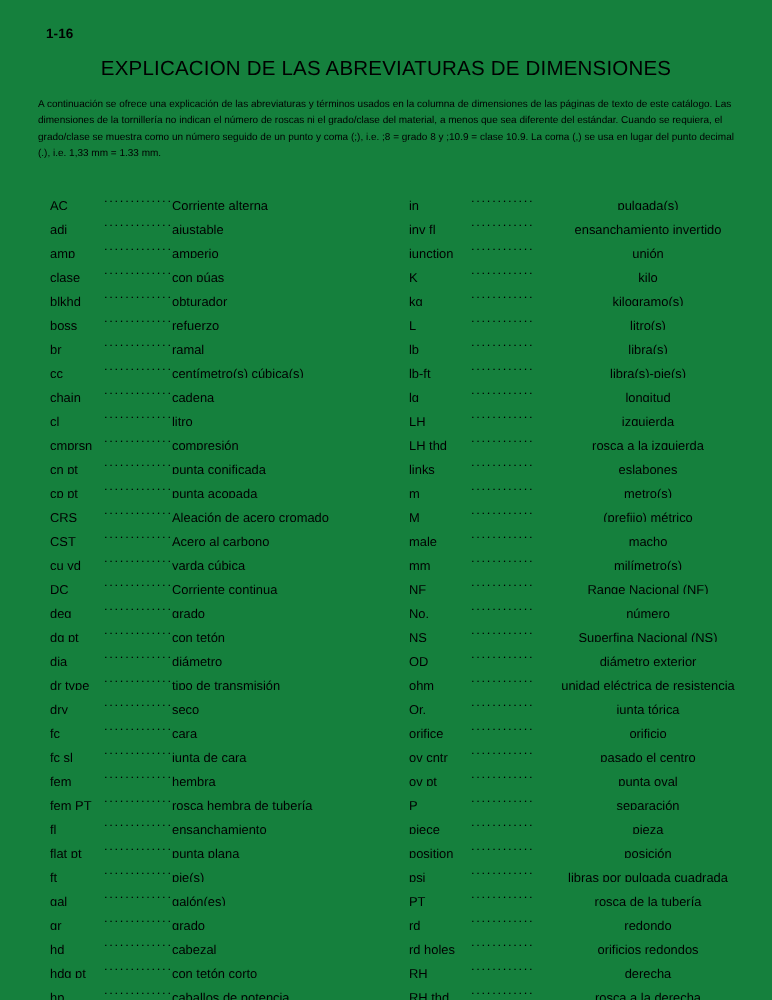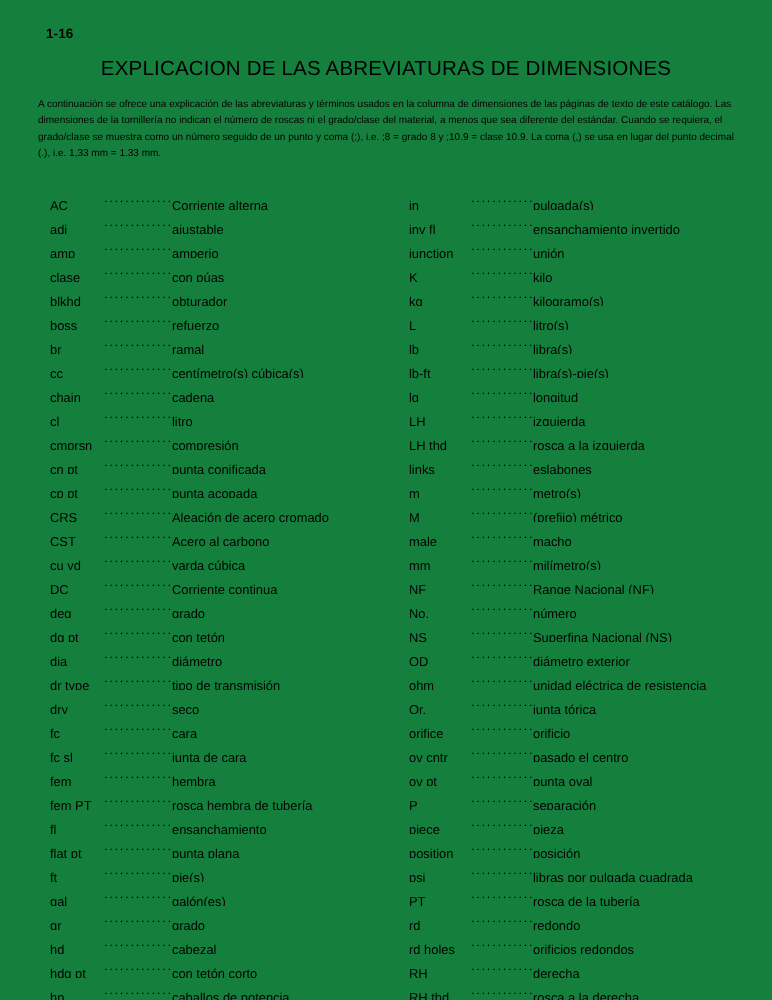--- a/index.html
+++ b/index.html
@@ -98,21 +98,21 @@
     line-height: 24px;
     font-size: 12.9px;
     white-space: nowrap;
     overflow: hidden;
   }
   .abbr {
     display: inline-block;
     vertical-align: baseline;
   }
   .col-left .term  { display: inline-block; }
-  .col-right .term { display: inline-block; }
+  .col-right .term { display: inline-block; text-align: center; }
 
   
   .entry .lead {
     display: inline-block;
     vertical-align: baseline;
     overflow: hidden;
     white-space: nowrap;
     letter-spacing: 1.7px;
   }
   .col-left .entry .abbr { width: 54px; }

